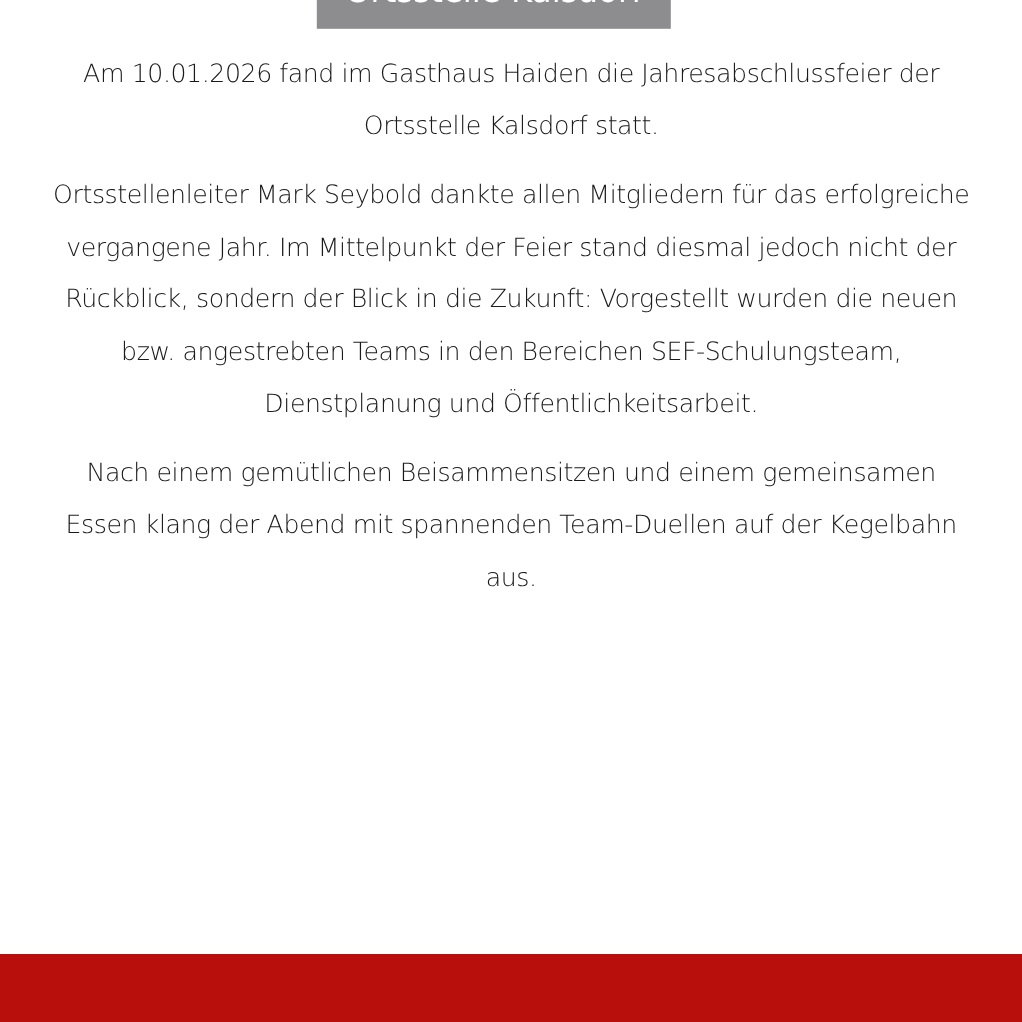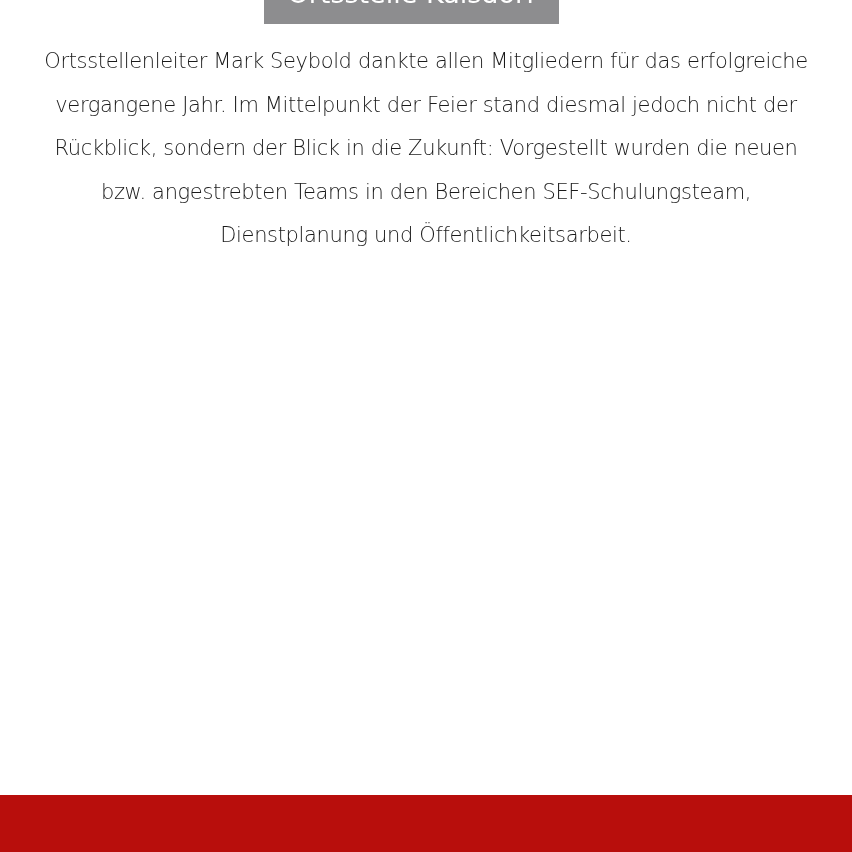--- a/index.html
+++ b/index.html
@@ -57,16 +57,18 @@
     }
   </style>
 </head>
 <body>
 
 <div class="title-box">
   <span>Ortsstelle Kalsdorf</span>
 </div>
 
 <div class="content">
+  <p>Am 10.01.2026 fand im Gasthaus Haiden die Jahresabschlussfeier der Ortsstelle Kalsdorf statt.</p>
   <p>Ortsstellenleiter Mark Seybold dankte allen Mitgliedern für das erfolgreiche vergangene Jahr. Im Mittelpunkt der Feier stand diesmal jedoch nicht der Rückblick, sondern der Blick in die Zukunft: Vorgestellt wurden die neuen bzw. angestrebten Teams in den Bereichen SEF-Schulungsteam, Dienstplanung und Öffentlichkeitsarbeit.</p>
+  <p>Nach einem gemütlichen Beisammensitzen und einem gemeinsamen Essen klang der Abend mit spannenden Team-Duellen auf der Kegelbahn aus.</p>
 </div>
 
 <div class="footer-band"></div>
 
 </body></html>

